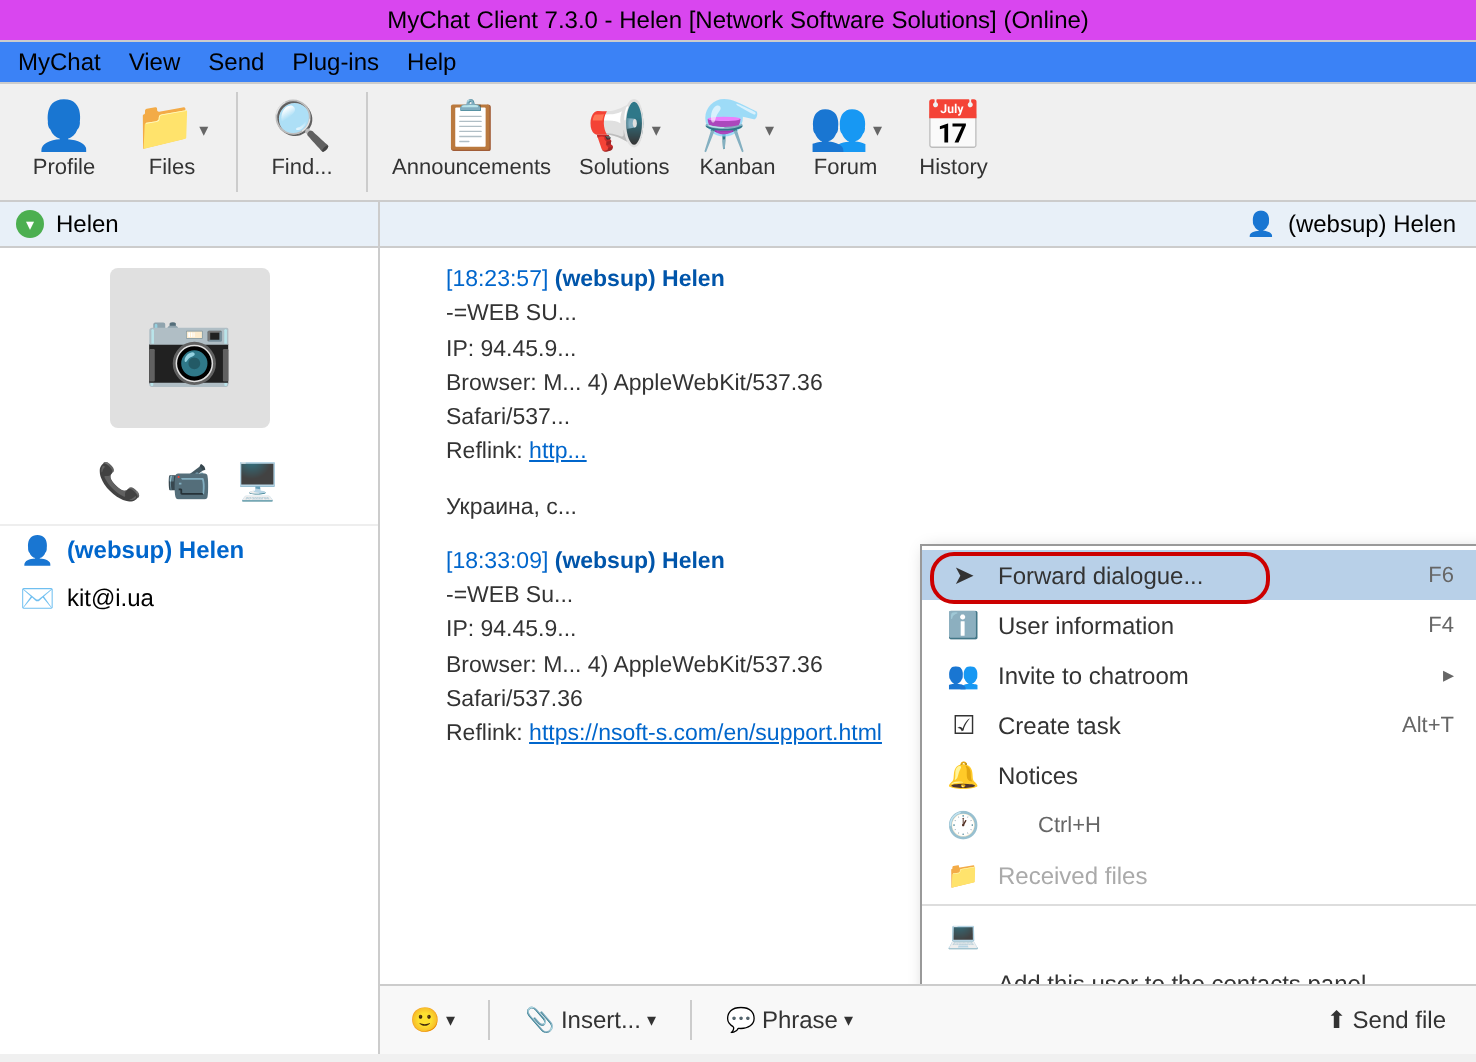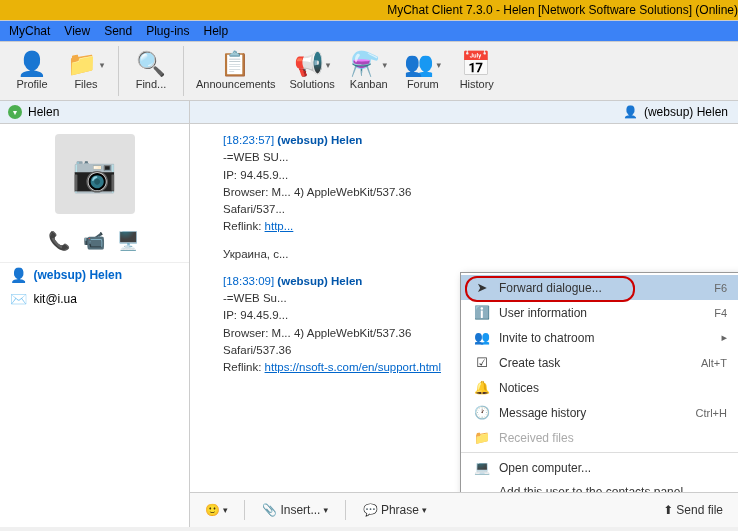--- a/index.html
+++ b/index.html
@@ -1,21 +1,21 @@
 <!DOCTYPE html>
 <html><head>
   <meta charset="utf-8">
   <style>
     * { box-sizing: border-box; margin: 0; padding: 0; }
     body { font-family: 'Segoe UI', Arial, sans-serif; font-size: 12px; background: #f0f0f0; width: 738px; height: 531px; overflow: hidden; }
 
     
     #title-bar {
-      background: #eab308;
-      text-align: right;
+      background: #d946ef;
+      text-align: center;
       padding: 3px 0;
       font-size: 12px;
       color: #000;
       border-bottom: 1px solid #ccc;
     }
 
     
     #menu-bar {
       background: #3b82f6;
       padding: 2px 6px;
@@ -430,31 +430,29 @@
           <span class="ctx-icon">☑</span>
           <span class="ctx-label">Create task</span>
           <span class="ctx-shortcut">Alt+T</span>
         </div>
         <div class="ctx-item">
           <span class="ctx-icon">🔔</span>
           <span class="ctx-label">Notices</span>
         </div>
         <div class="ctx-item">
           <span class="ctx-icon">🕐</span>
-          <span class="ctx-label">Message history</span>
           <span class="ctx-shortcut">Ctrl+H</span>
         </div>
         <div class="ctx-item disabled">
           <span class="ctx-icon">📁</span>
           <span class="ctx-label">Received files</span>
         </div>
         <div class="ctx-separator"></div>
         <div class="ctx-item">
           <span class="ctx-icon">💻</span>
-          <span class="ctx-label">Open computer...</span>
         </div>
         <div class="ctx-item">
           <span class="ctx-icon">👤</span>
           <span class="ctx-label">Add this user to the contacts panel - Ctrl+"+"</span>
         </div>
 
       </div>
     </div>
 
     <div id="chat-bottom">

